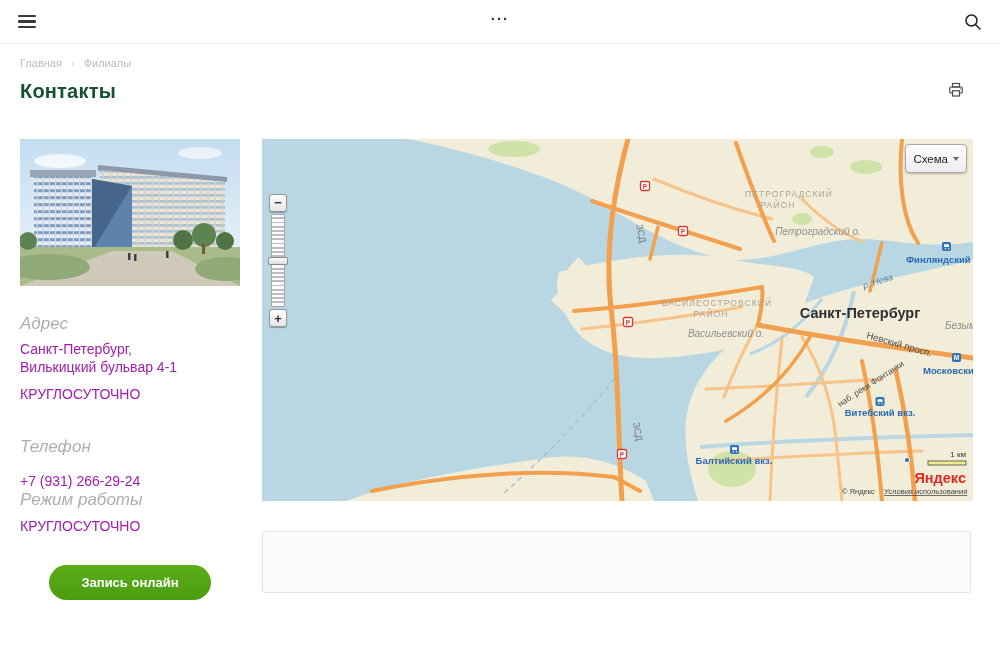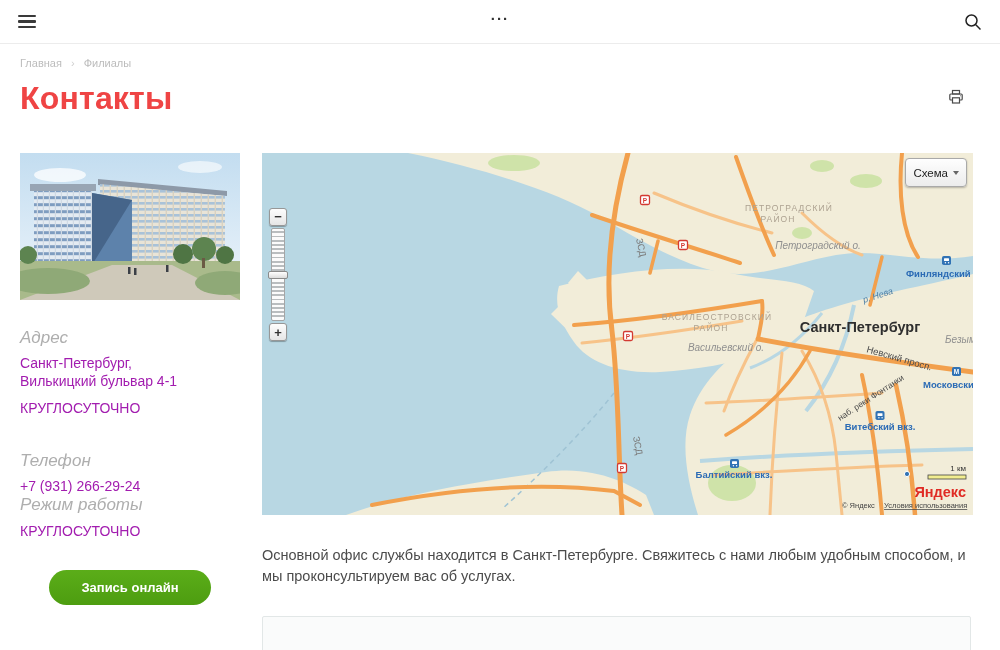--- a/index.html
+++ b/index.html
@@ -20,37 +20,37 @@
   .header-dots { position:absolute; left:0; right:0; text-align:center; top:6px;
     font-size:15px; font-weight:bold; color:#333; letter-spacing:2px; pointer-events:none; }
   .search-btn { margin-left:auto; background:none; border:none; cursor:pointer;
     display:flex; align-items:center; }
 
   
   .breadcrumb { margin:13px 20px 0; font-size:11px; color:#bcbcbc; }
   .breadcrumb .crumb { cursor:pointer; }
   .breadcrumb .sep { margin:0 6px; color:#cfcfcf; }
   .title-row { margin:11px 20px 0; display:flex; align-items:center; justify-content:space-between; }
-  .page-title { font-size:32px; font-weight:bold; color:#ef4444; letter-spacing:.2px; }
+  .page-title { font-size:20px; font-weight:bold; color:#14532d; letter-spacing:.2px; }
   .print-btn { background:none; border:none; cursor:pointer; margin-right:16px; }
 
   
   .content { display:flex; margin:36px 20px 0; }
   .aside { width:220px; flex-shrink:0; }
   .main { margin-left:22px; width:711px; }
 
   
   .photo { width:220px; height:147px; display:block; }
   .info-label { font-size:17px; color:#aeaeae;font-style:italic; }
   .info-value { font-size:14px; color:#a21caf; line-height:1.3; }
   .b-addr { margin-top:28px; }
   .b-addr .info-value { margin-top:6px; }
   .b-work { margin-top:9px; }
   .b-phone { margin-top:33px; }
-  .b-phone .info-value { margin-top:6px; }
+  .b-phone .info-value { margin-top:15px; }
   .b-mail { margin-top:17px; }
   .b-mail .info-value { margin-top:6px; }
   .b-sched { }
   .b-sched .info-value { margin-top:7px; }
   .cta { display:block; width:162px; height:35px; margin:30px auto 0;
     background:linear-gradient(#5bad19,#4d9d10); color:#fff; font-weight:bold;
     font-size:13px; border:none; border-radius:18px; cursor:pointer;
     font-family:"Liberation Sans",sans-serif; }
 
   
@@ -334,17 +334,16 @@
       </button>
       <div class="zoom-ctl">
         <button class="zoom-btn">−</button>
         <div class="zoom-ladder">
           <div class="zoom-handle"></div>
         </div>
         <button class="zoom-btn">+</button>
       </div>
     </div>
 
-    <p class="map-para">Основной офис службы находится в Санкт-Петербурге. Свяжитесь с нами любым удобным способом, и мы проконсультируем вас об услугах.</p>
 
     <div class="form-box"></div>
   </div>
 </div>
 
 </body></html>

